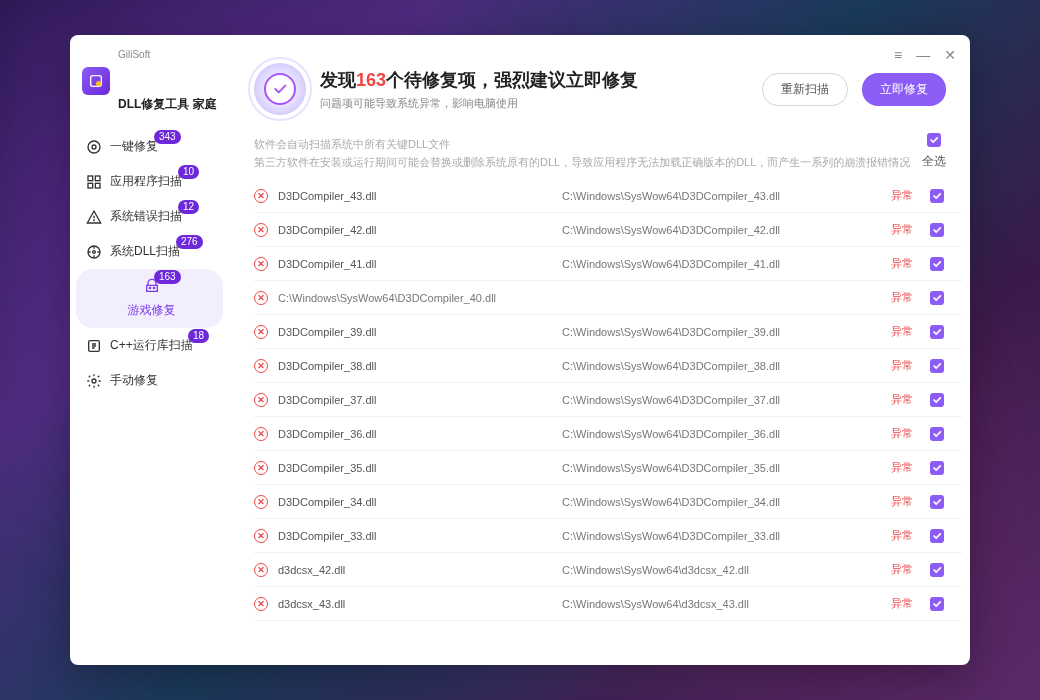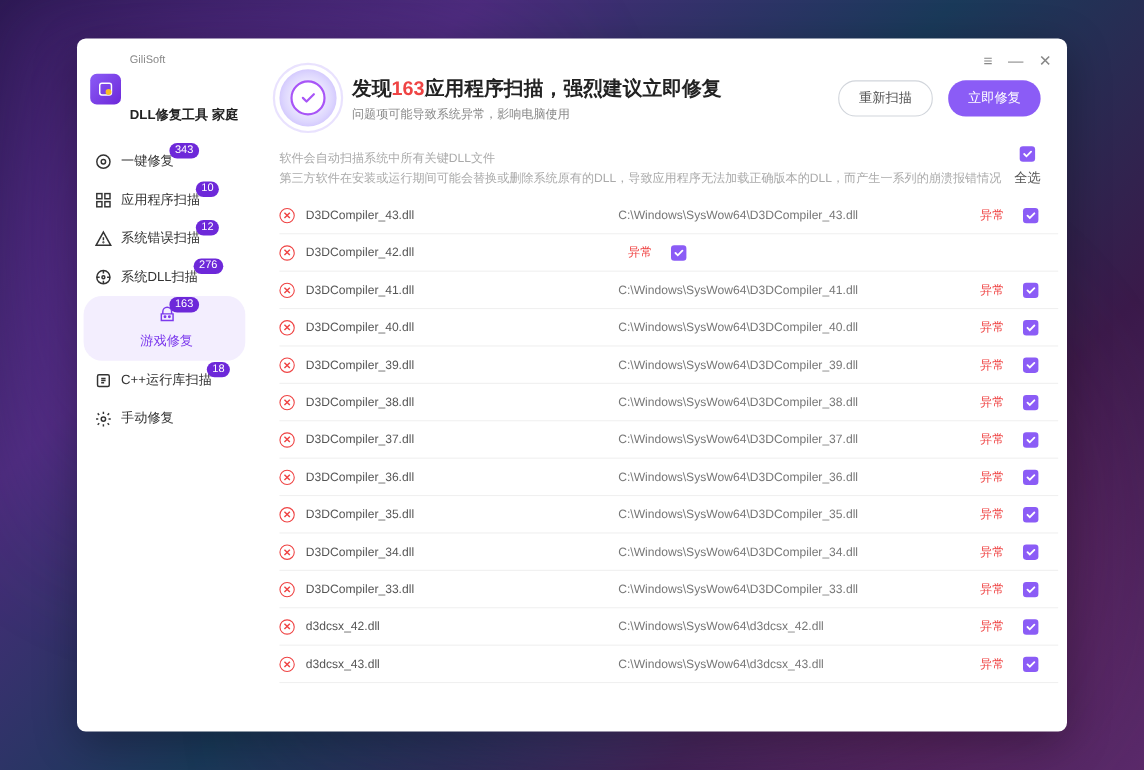--- a/index.html
+++ b/index.html
@@ -263,21 +263,21 @@
     <div class="header">
       <div class="check-circle">
         <div class="check-inner">
           <svg width="16" height="16" viewBox="0 0 24 24">
               <path d="M5 12l5 5L20 7" stroke="#a855f7" stroke-width="3" fill="none" stroke-linecap="round" stroke-linejoin="round"></path>
             </svg>
         </div>
       </div>
       <div class="header-text">
         <h1>
-          <span>发现</span><span class="count">163</span><span>应用程序扫描，</span><span>强烈建议立即修复</span>
+          <span>发现</span><span class="count">163</span><span>个待修复项，</span><span>强烈建议立即修复</span>
         </h1>
         <p>问题项可能导致系统异常，影响电脑使用</p>
       </div>
       <div class="header-actions">
         <button class="btn btn-outline">重新扫描</button>
         <button class="btn btn-primary">立即修复</button>
       </div>
     </div>
 
     <div class="desc">
@@ -305,20 +305,21 @@
       <span class="checkbox">
               <svg width="10" height="10" viewBox="0 0 24 24">
                 <path d="M5 12l5 5L20 7" stroke="#fff" stroke-width="4" fill="none" stroke-linecap="round"></path>
               </svg>
             </span>
     </span>
   </div>
         <div class="row">
     <span class="row-icon">✕</span>
     <span class="row-name">D3DCompiler_42.dll</span>
+    <span class="row-path">C:\Windows\SysWow64\D3DCompiler_42.dll</span>
     <span class="row-status">异常</span>
     <span class="row-check">
       <span class="checkbox">
               <svg width="10" height="10" viewBox="0 0 24 24">
                 <path d="M5 12l5 5L20 7" stroke="#fff" stroke-width="4" fill="none" stroke-linecap="round"></path>
               </svg>
             </span>
     </span>
   </div>
         <div class="row">
@@ -329,21 +330,20 @@
     <span class="row-check">
       <span class="checkbox">
               <svg width="10" height="10" viewBox="0 0 24 24">
                 <path d="M5 12l5 5L20 7" stroke="#fff" stroke-width="4" fill="none" stroke-linecap="round"></path>
               </svg>
             </span>
     </span>
   </div>
         <div class="row">
     <span class="row-icon">✕</span>
-    <span class="row-name">D3DCompiler_40.dll</span>
     <span class="row-path">C:\Windows\SysWow64\D3DCompiler_40.dll</span>
     <span class="row-status">异常</span>
     <span class="row-check">
       <span class="checkbox">
               <svg width="10" height="10" viewBox="0 0 24 24">
                 <path d="M5 12l5 5L20 7" stroke="#fff" stroke-width="4" fill="none" stroke-linecap="round"></path>
               </svg>
             </span>
     </span>
   </div>

